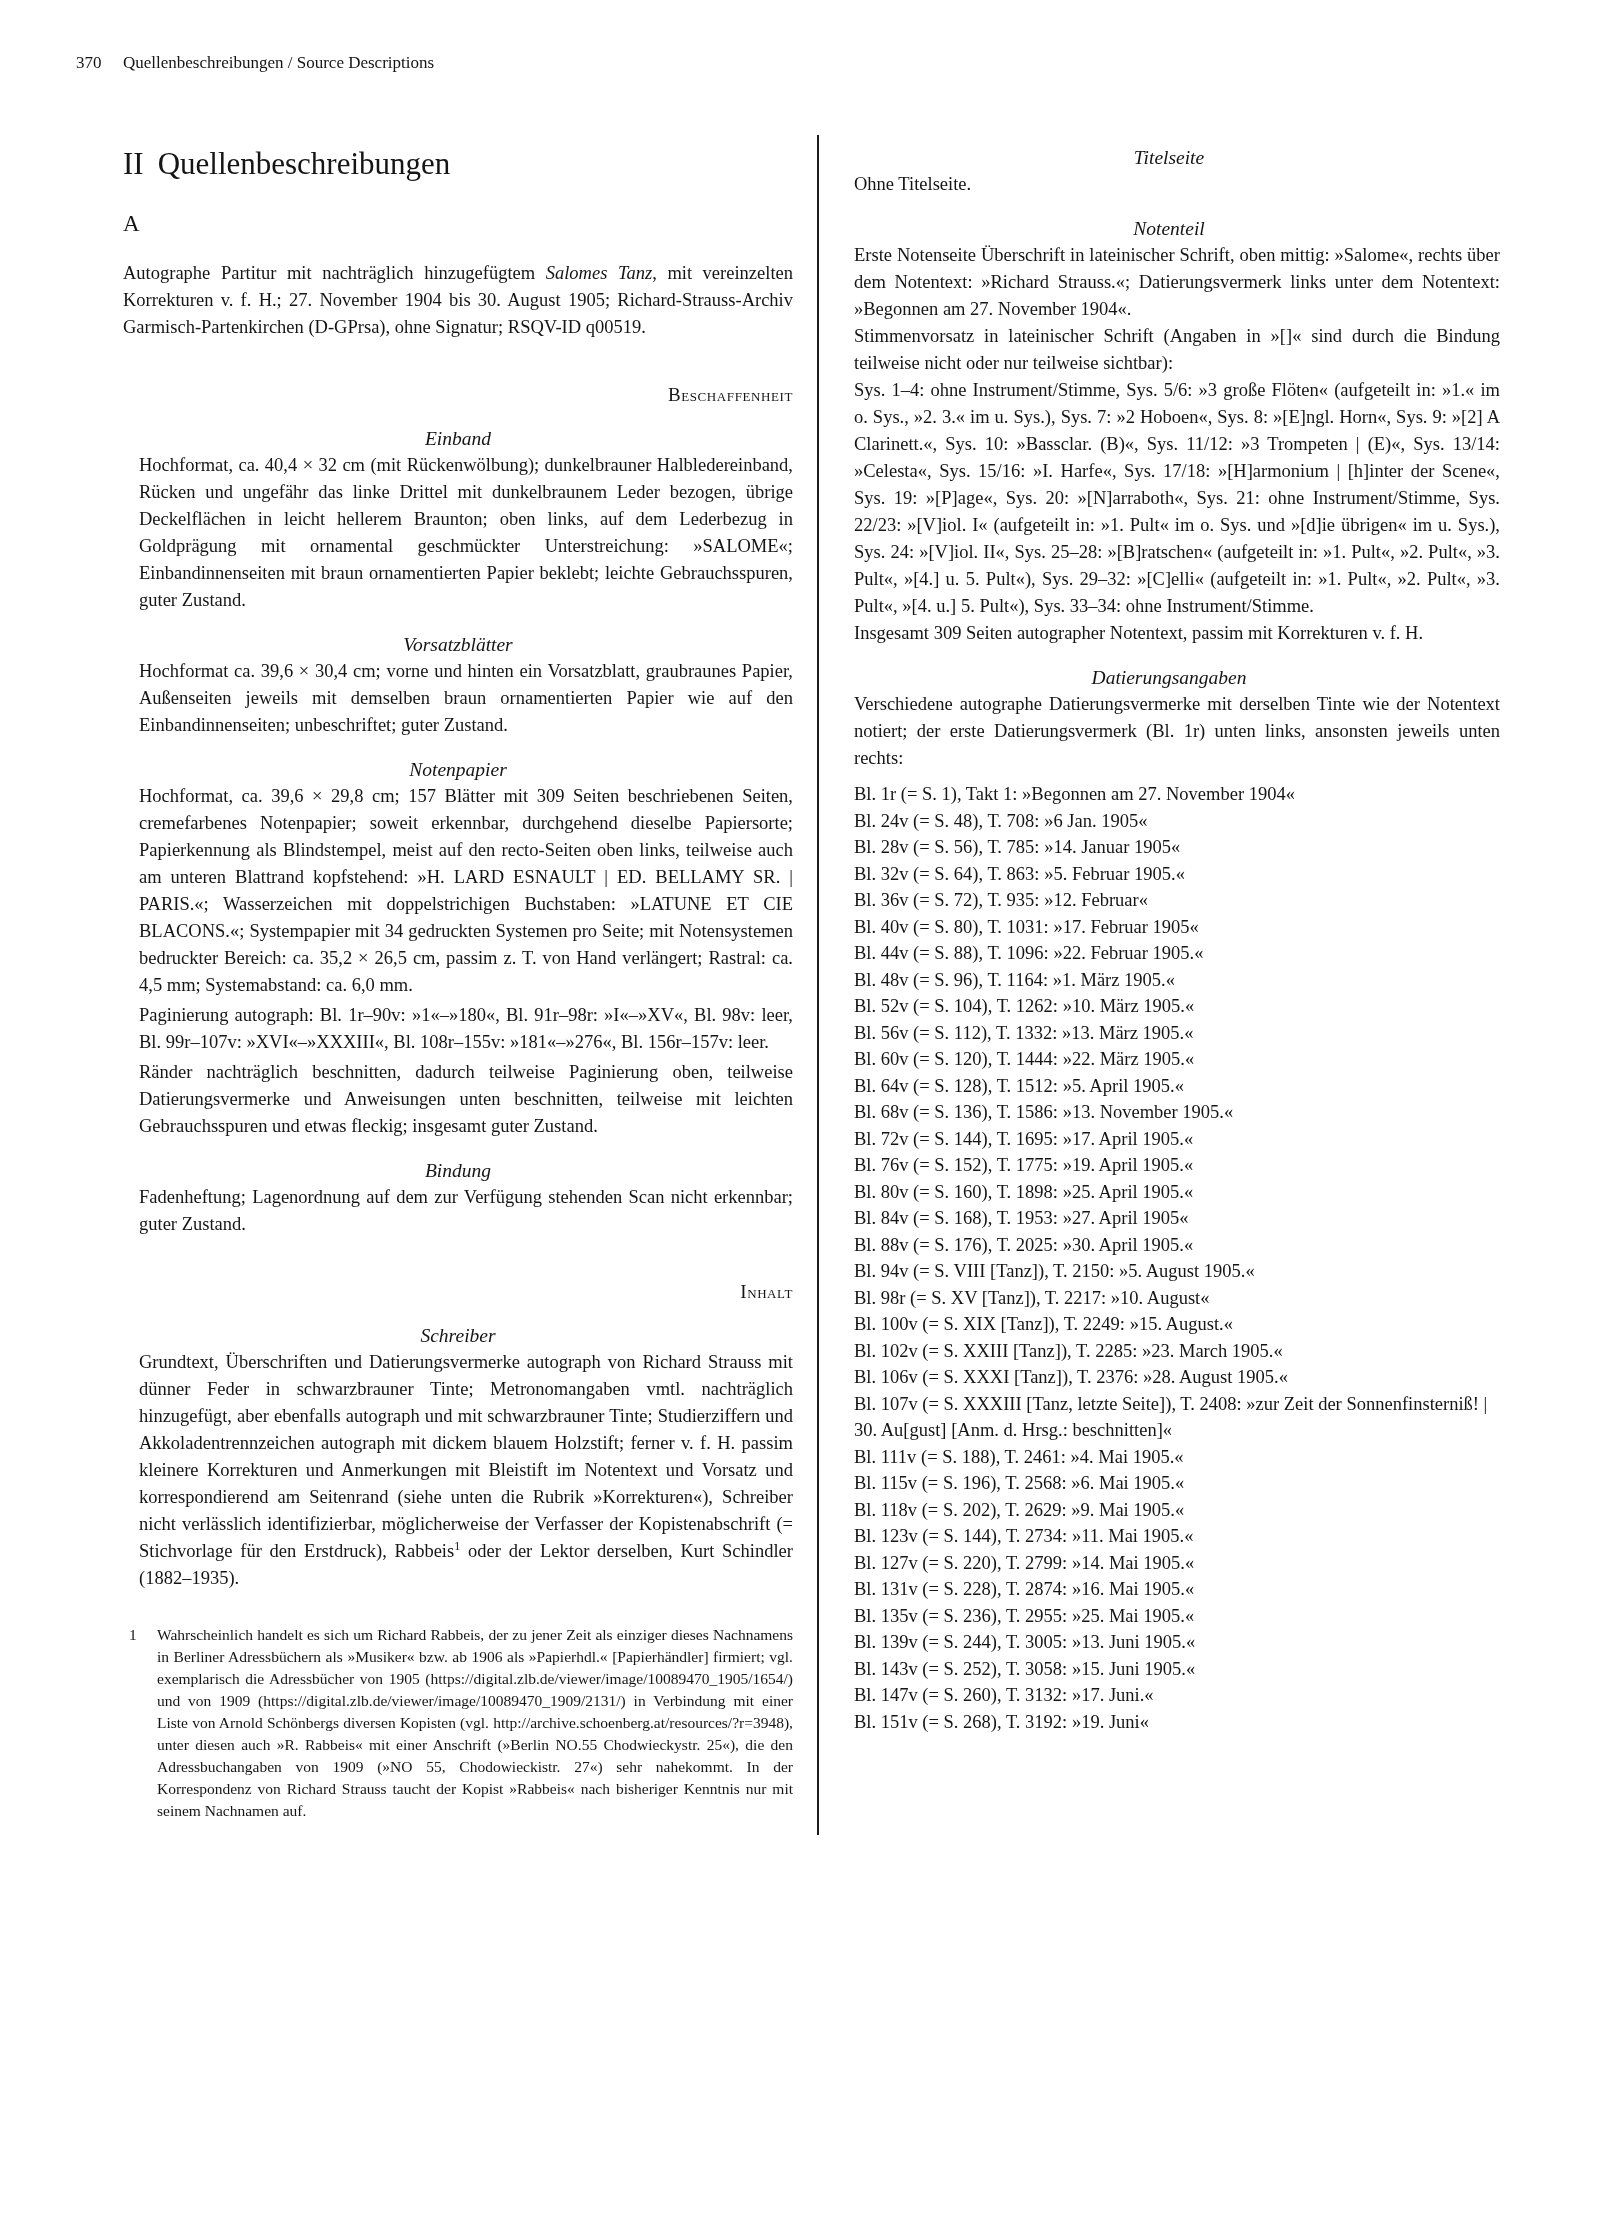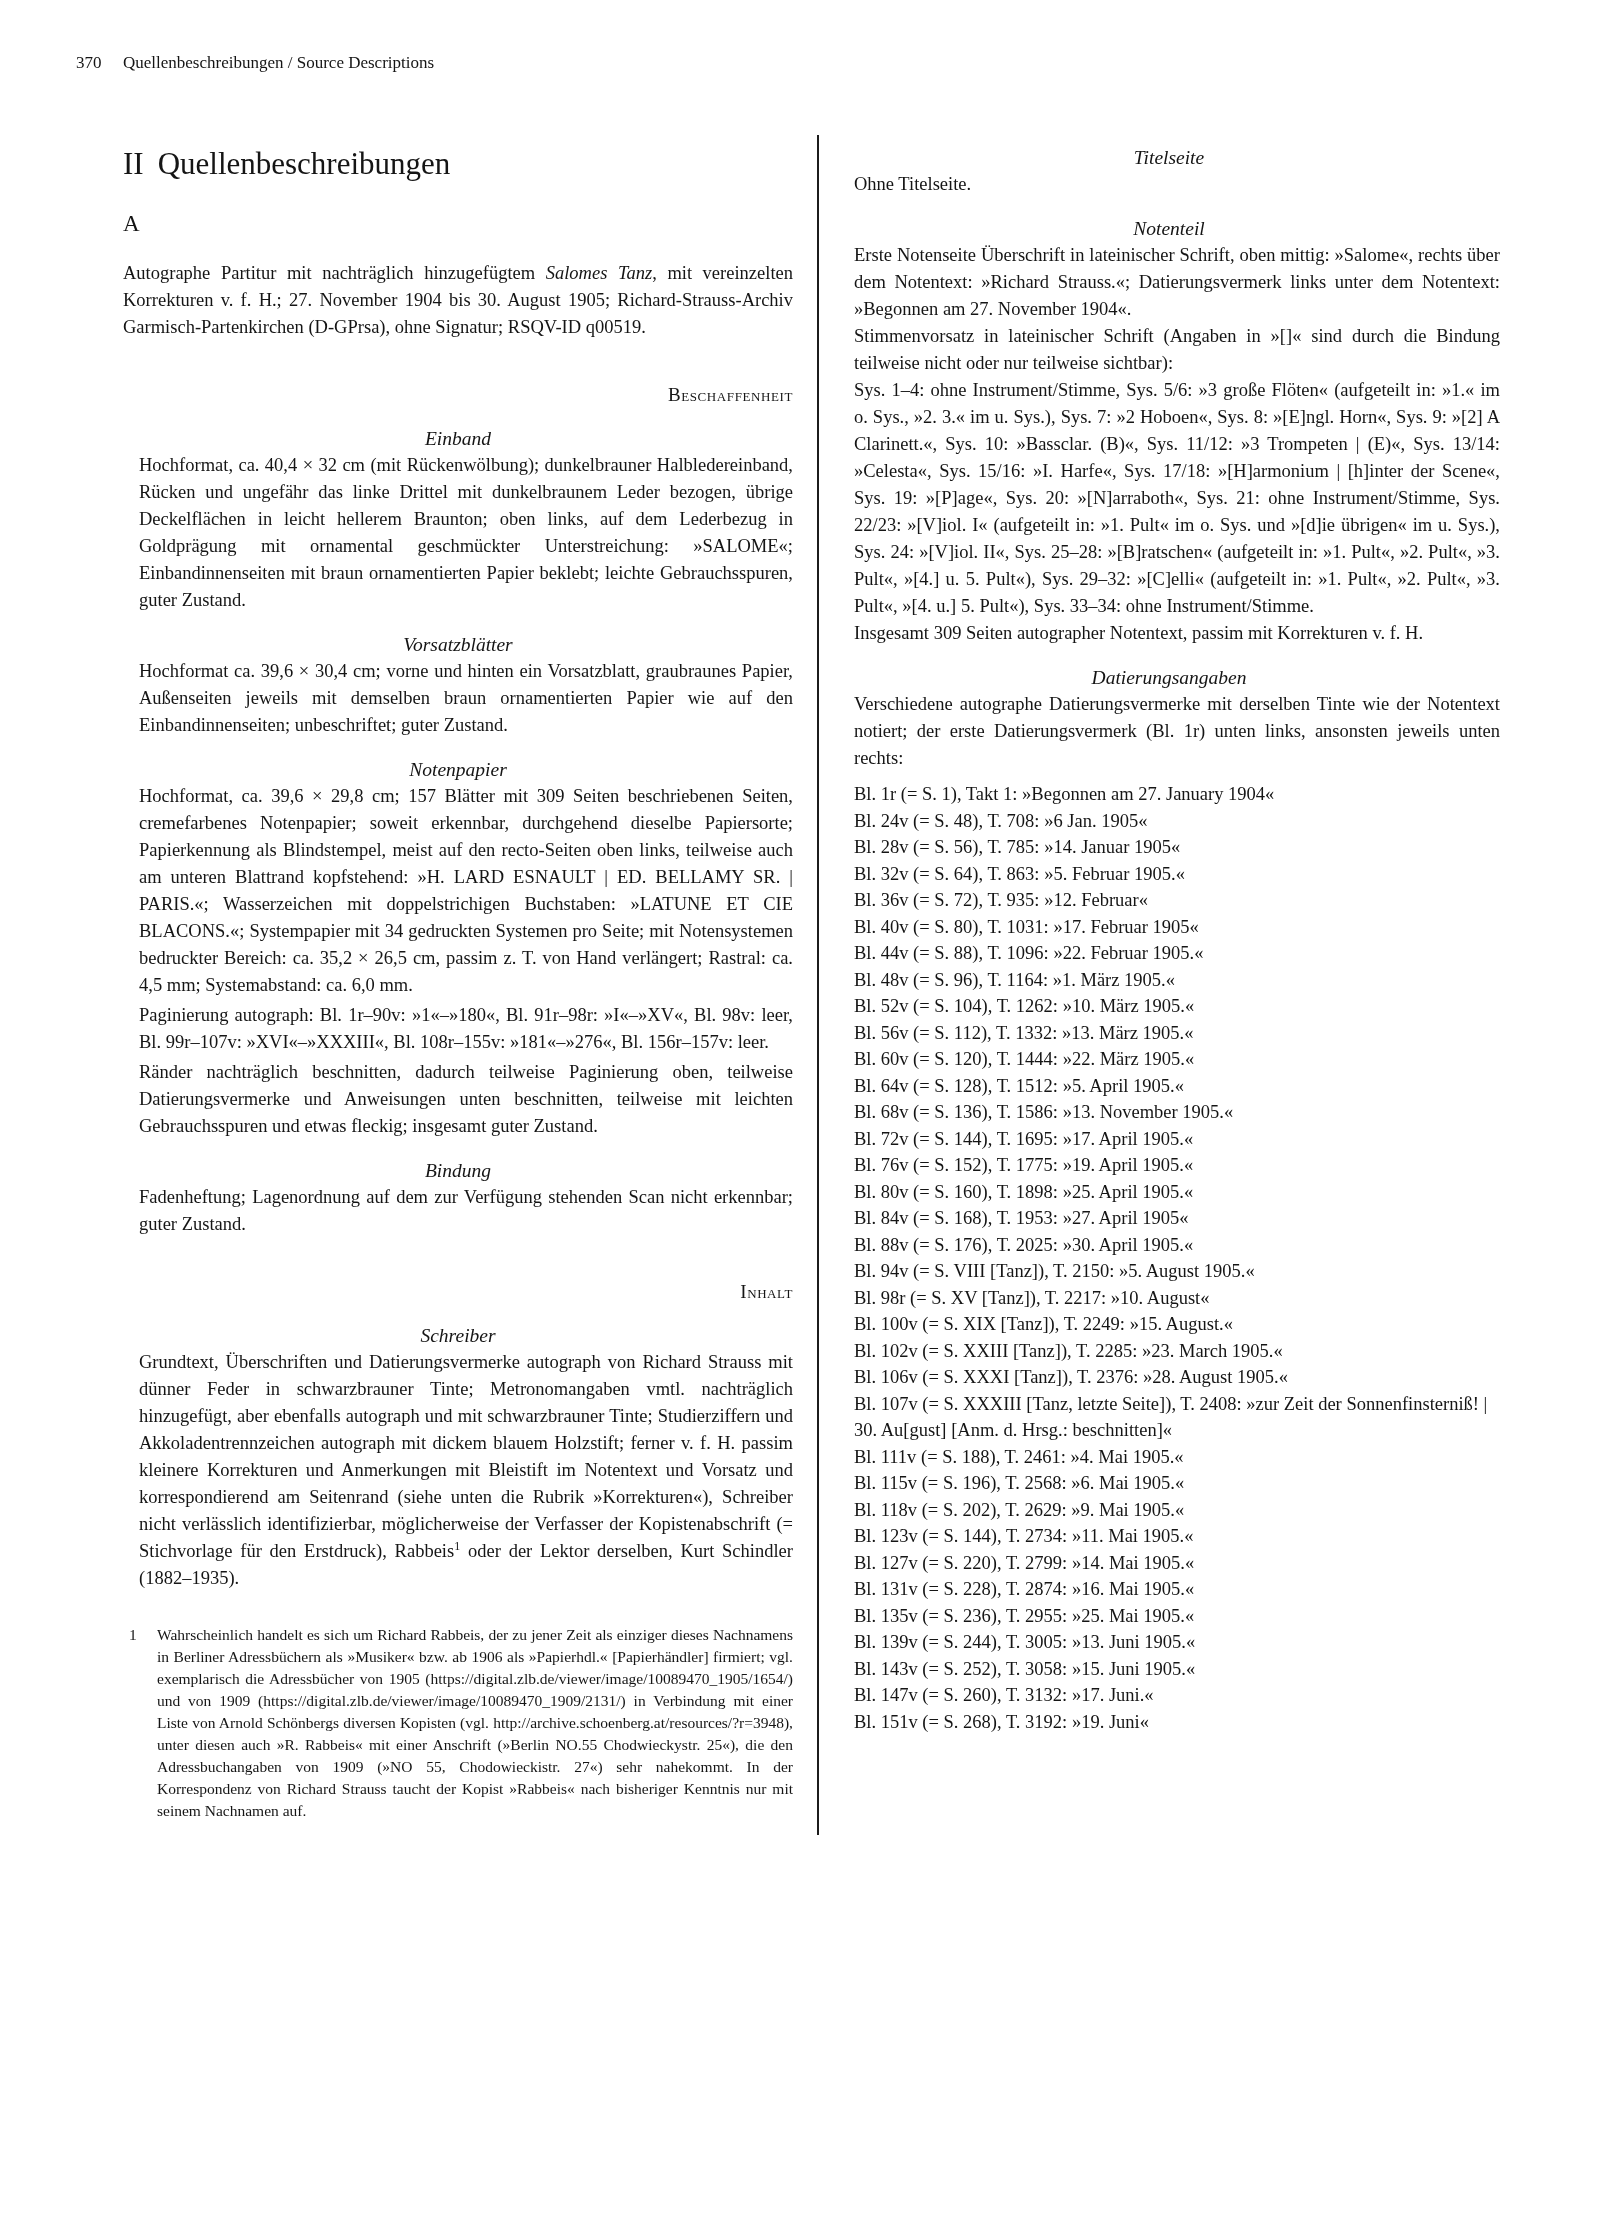--- a/index.html
+++ b/index.html
@@ -164,21 +164,21 @@
     <h3 class="sub-heading">Notenteil</h3>
     <p class="body-p indent">Erste Notenseite Überschrift in lateinischer Schrift, oben mittig: »Salome«, rechts über dem Notentext: »Richard Strauss.«; Datierungsvermerk links unter dem Notentext: »Begonnen am 27. November 1904«.</p>
     <p class="body-p indent">Stimmenvorsatz in lateinischer Schrift (Angaben in »[]« sind durch die Bindung teilweise nicht oder nur teilweise sichtbar):</p>
     <p class="body-p indent">Sys. 1–4: ohne Instrument/Stimme, Sys. 5/6: »3 große Flöten« (aufgeteilt in: »1.« im o. Sys., »2. 3.« im u. Sys.), Sys. 7: »2 Hoboen«, Sys. 8: »[E]ngl. Horn«, Sys. 9: »[2] A Clarinett.«, Sys. 10: »Bassclar. (B)«, Sys. 11/12: »3 Trompeten | (E)«, Sys. 13/14: »Celesta«, Sys. 15/16: »I. Harfe«, Sys. 17/18: »[H]armonium | [h]inter der Scene«, Sys. 19: »[P]age«, Sys. 20: »[N]arraboth«, Sys. 21: ohne Instrument/Stimme, Sys. 22/23: »[V]iol. I« (aufgeteilt in: »1. Pult« im o. Sys. und »[d]ie übrigen« im u. Sys.), Sys. 24: »[V]iol. II«, Sys. 25–28: »[B]ratschen« (aufgeteilt in: »1. Pult«, »2. Pult«, »3. Pult«, »[4.] u. 5. Pult«), Sys. 29–32: »[C]elli« (aufgeteilt in: »1. Pult«, »2. Pult«, »3. Pult«, »[4. u.] 5. Pult«), Sys. 33–34: ohne Instrument/Stimme.</p>
     <p class="body-p indent">Insgesamt 309 Seiten autographer Notentext, passim mit Korrekturen v. f. H.</p>
 
     <h3 class="sub-heading">Datierungsangaben</h3>
     <p class="body-p indent">Verschiedene autographe Datierungsvermerke mit derselben Tinte wie der Notentext notiert; der erste Datierungsvermerk (Bl. 1r) unten links, ansonsten jeweils unten rechts:</p>
 
     <div class="date-list">
-        <div class="date-entry">Bl. 1r (= S. 1), Takt 1: »Begonnen am 27. January 1904«</div>
+        <div class="date-entry">Bl. 1r (= S. 1), Takt 1: »Begonnen am 27. November 1904«</div>
         <div class="date-entry">Bl. 24v (= S. 48), T. 708: »6 Jan. 1905«</div>
         <div class="date-entry">Bl. 28v (= S. 56), T. 785: »14. Januar 1905«</div>
         <div class="date-entry">Bl. 32v (= S. 64), T. 863: »5. Februar 1905.«</div>
         <div class="date-entry">Bl. 36v (= S. 72), T. 935: »12. Februar«</div>
         <div class="date-entry">Bl. 40v (= S. 80), T. 1031: »17. Februar 1905«</div>
         <div class="date-entry">Bl. 44v (= S. 88), T. 1096: »22. Februar 1905.«</div>
         <div class="date-entry">Bl. 48v (= S. 96), T. 1164: »1. März 1905.«</div>
         <div class="date-entry">Bl. 52v (= S. 104), T. 1262: »10. März 1905.«</div>
         <div class="date-entry">Bl. 56v (= S. 112), T. 1332: »13. März 1905.«</div>
         <div class="date-entry">Bl. 60v (= S. 120), T. 1444: »22. März 1905.«</div>

